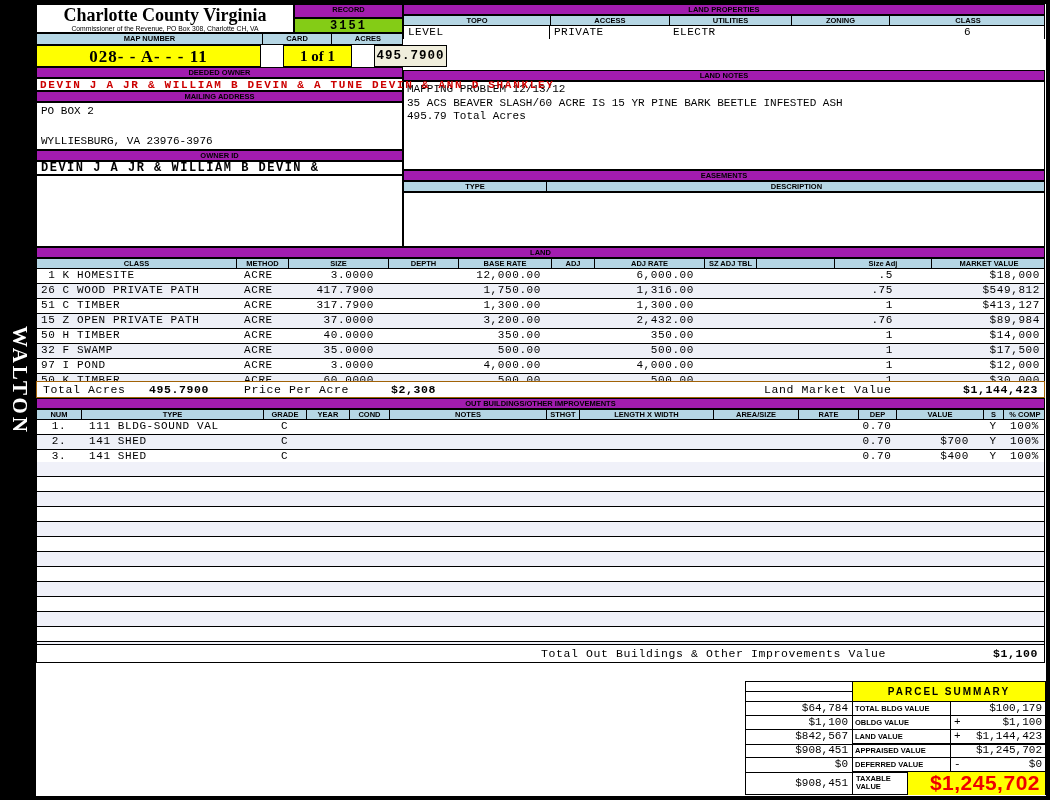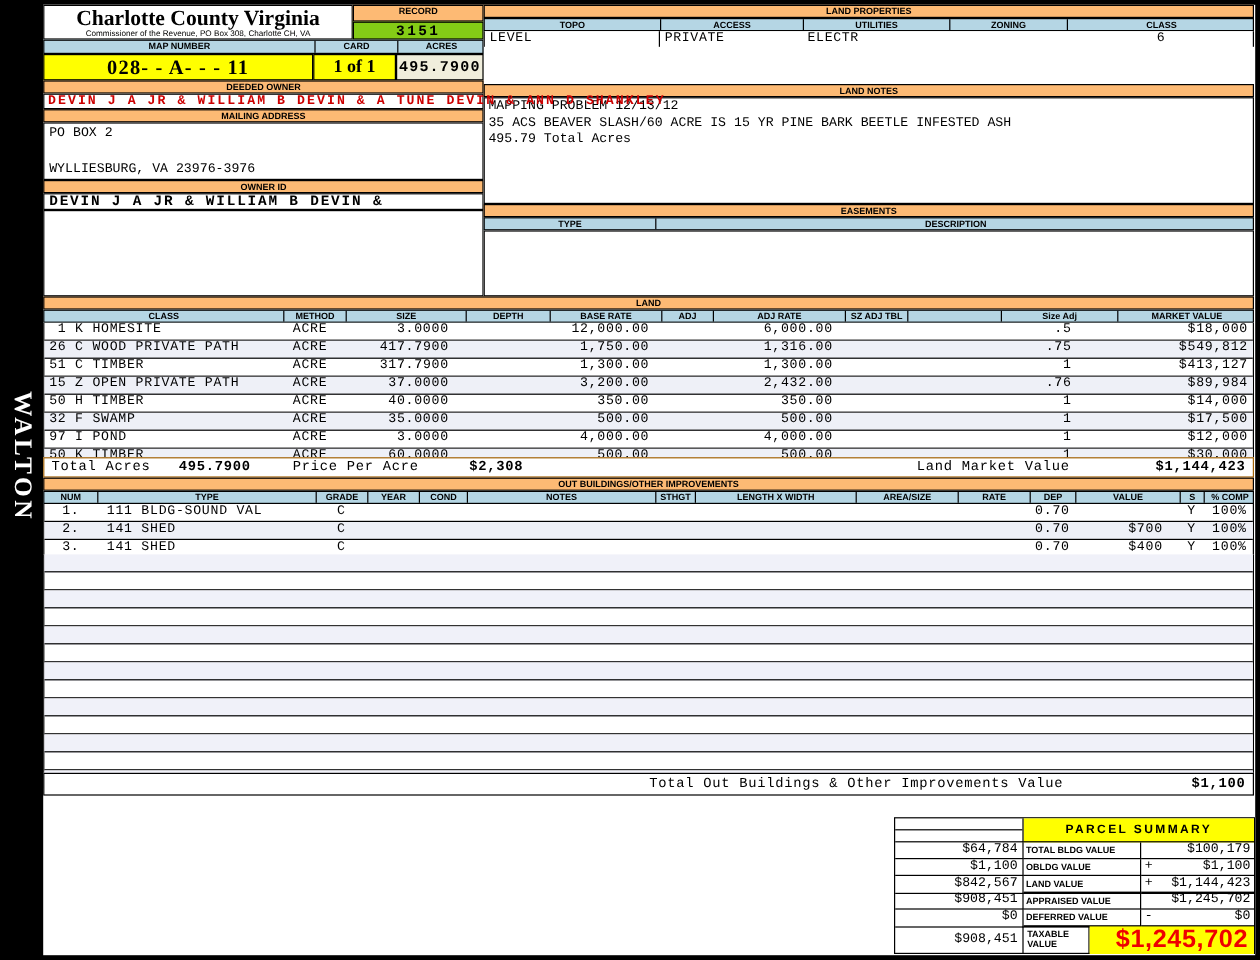--- a/index.html
+++ b/index.html
@@ -1,38 +1,38 @@
 <!DOCTYPE html>
 <html><head>
 <meta charset="utf-8">
 <style>
   html,body{margin:0;padding:0;background:#000;}
   #screen{position:relative;width:1050px;height:800px;background:#000;overflow:hidden;
           font-family:"Liberation Mono",monospace;color:#000;}
   .bg{position:absolute;left:36px;top:4px;width:1010px;height:792px;background:#fff;}
   .abs{position:absolute;box-sizing:border-box;}
   .box{border:1px solid #000;background:#fff;}
-  .secbar{background:#fdba74;border:1px solid #000;text-align:center;
+  .secbar{background:#a21caf;border:1px solid #000;text-align:center;
           font:bold 7.5px "Liberation Sans",sans-serif;line-height:10px;color:#000;}
   .hgrid{display:grid;background:#b5d6e4;border:1px solid #000;}
   .hgrid>span{border-left:1px solid #000;text-align:center;
           font:bold 7.5px "Liberation Sans",sans-serif;line-height:10px;overflow:hidden;}
   .hgrid>span:first-child{border-left:none;}
   .walton{position:absolute;left:-66px;top:368px;width:170px;text-align:center;
           transform:rotate(90deg);color:#fff;font:bold 21px "Liberation Serif",serif;
           letter-spacing:3px;}
   
   .title-box{left:36px;top:4px;width:258px;height:29px;text-align:center;}
   .county{font:bold 18px "Liberation Serif",serif;line-height:20px;}
   .commish{font:6.8px "Liberation Sans",sans-serif;line-height:7px;}
   .rec-h{left:294px;top:4px;width:109px;height:14px;}
   .rec-v{left:294px;top:18px;width:109px;height:15px;background:#84cc16;border:1px solid #000;
          text-align:center;font:bold 12px "Liberation Mono",monospace;line-height:14px;letter-spacing:2px;}
   .map-hdrs{left:36px;top:33px;width:367px;height:12px;grid-template-columns:225px 69px 73px;}
-  .map-vals{left:36px;top:45px;width:367px;height:22px;display:grid;grid-template-columns:225px 69px 73px;}
+  .map-vals{left:36px;top:45px;width:367px;height:22px;display:grid;grid-template-columns:225px 69px 73px;gap:22px;}
   .map-vals>span{border:1px solid #000;text-align:center;overflow:hidden;}
   .v-map{background:#ffff00;font:bold 17px "Liberation Serif",serif;line-height:21px;letter-spacing:1px;}
   .v-card{background:#ffff00;font:bold 15px "Liberation Serif",serif;line-height:21px;}
   .v-acres{background:#f0eedc;font:bold 12.5px "Liberation Mono",monospace;line-height:21px;letter-spacing:1px;}
   
   .sec-l{left:36px;width:367px;height:11px;}
   .owner-row{left:36px;top:78px;width:367px;height:13px;}
   .owner-red{white-space:pre;overflow:visible;color:#cc0000;
              font:bold 11px "Liberation Mono",monospace;line-height:12px;letter-spacing:1.7px;
              padding-left:3px;position:relative;z-index:5;}

